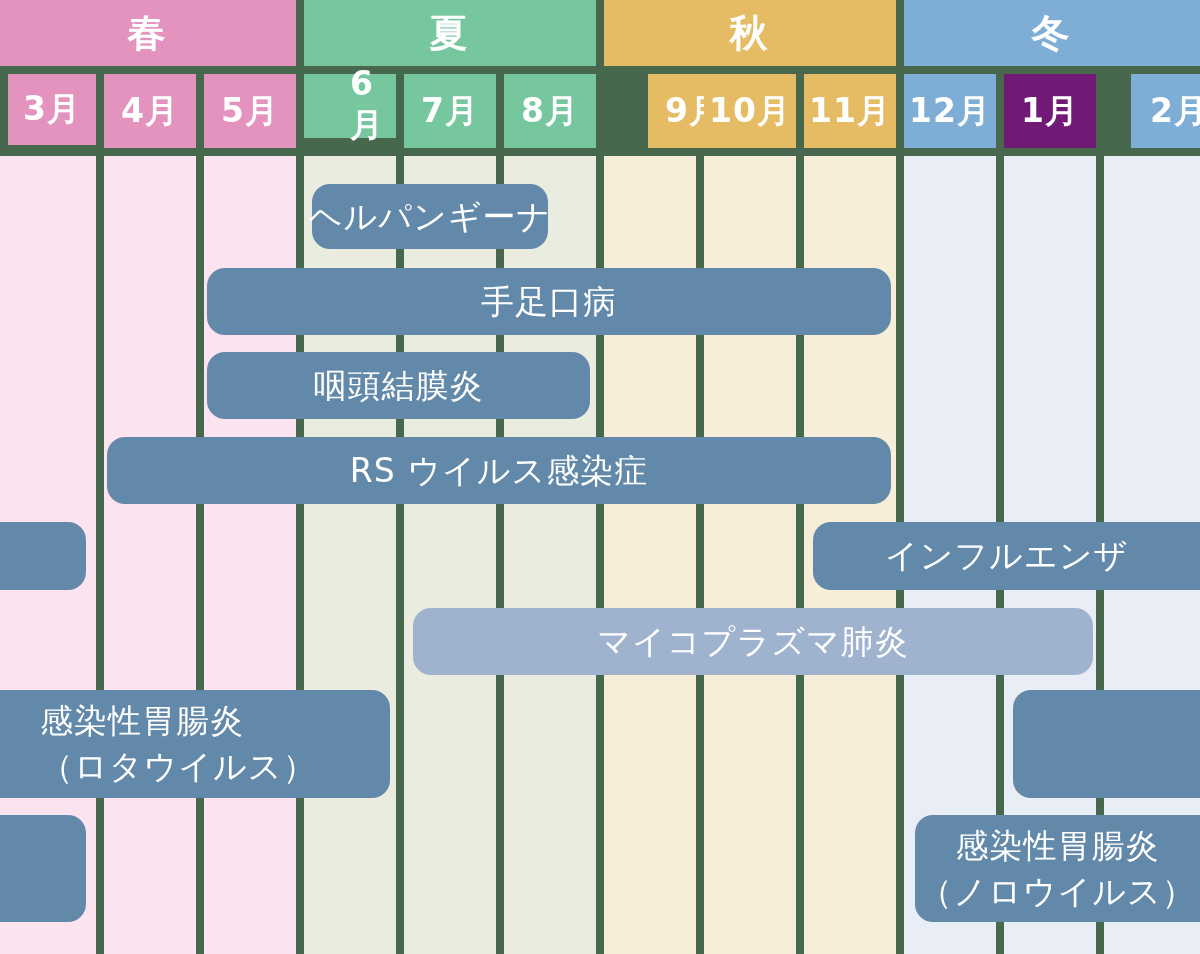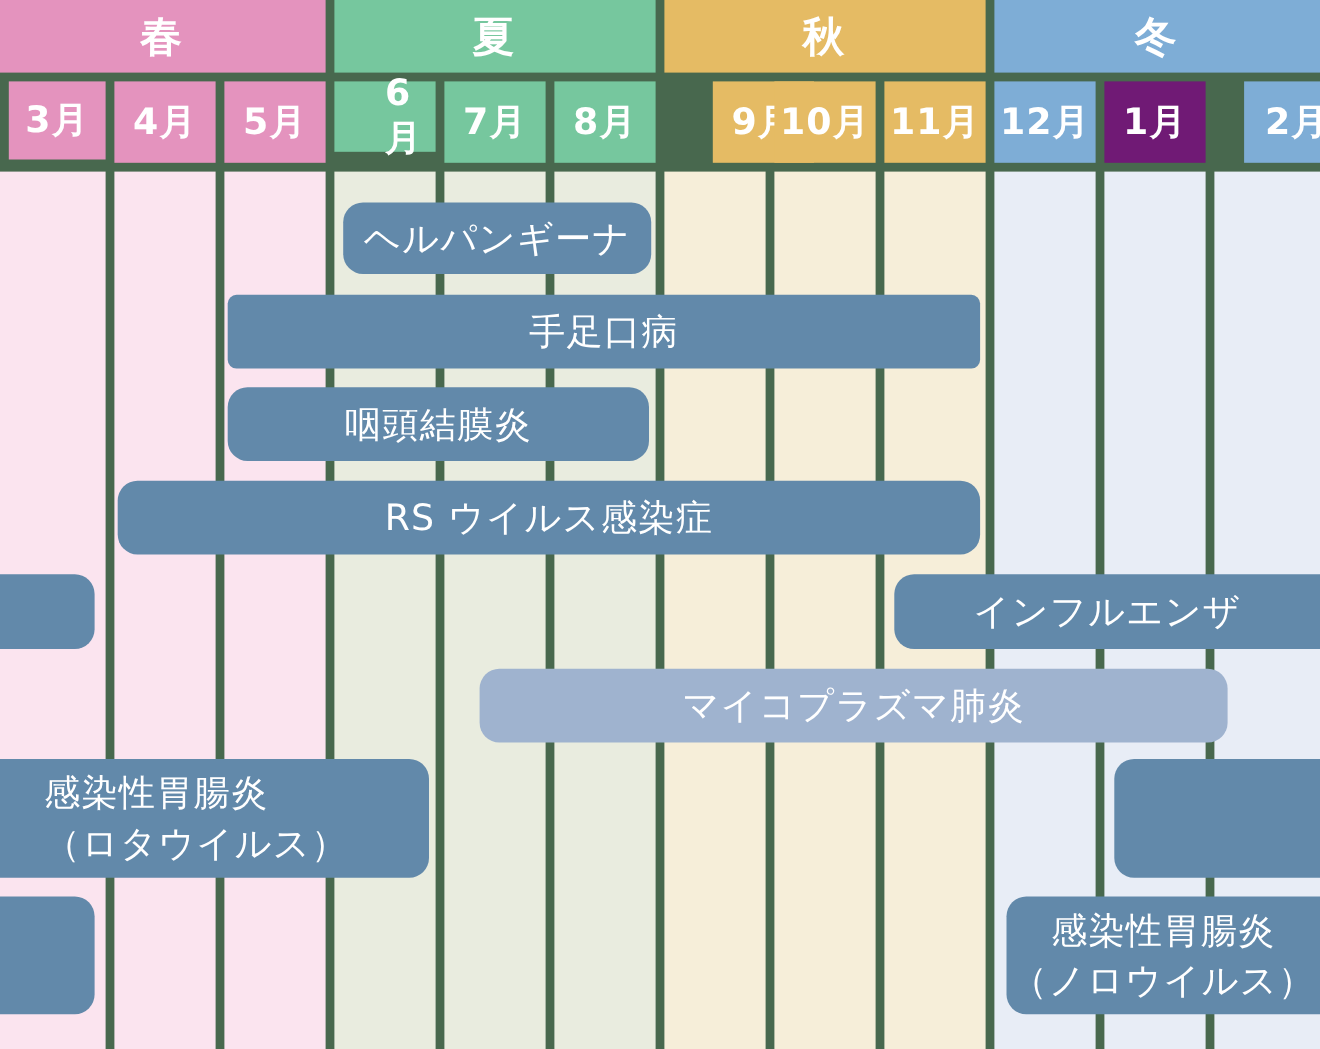--- a/index.html
+++ b/index.html
@@ -61,37 +61,37 @@
     <div class="colbg" style="left: 204px; top: 156px; width: 92px; height: 798px; background: rgb(251, 228, 239);"></div>
     <div class="colbg" style="left: 304px; top: 156px; width: 92px; height: 798px; background: rgb(233, 236, 223);"></div>
     <div class="colbg" style="left: 404px; top: 156px; width: 92px; height: 798px; background: rgb(233, 236, 223);"></div>
     <div class="colbg" style="left: 504px; top: 156px; width: 92px; height: 798px; background: rgb(233, 236, 223);"></div>
     <div class="colbg" style="left: 604px; top: 156px; width: 92px; height: 798px; background: rgb(246, 238, 217);"></div>
     <div class="colbg" style="left: 704px; top: 156px; width: 92px; height: 798px; background: rgb(246, 238, 217);"></div>
     <div class="colbg" style="left: 804px; top: 156px; width: 92px; height: 798px; background: rgb(246, 238, 217);"></div>
     <div class="colbg" style="left: 904px; top: 156px; width: 92px; height: 798px; background: rgb(232, 237, 246);"></div>
     <div class="colbg" style="left: 1004px; top: 156px; width: 92px; height: 798px; background: rgb(232, 237, 246);"></div>
     <div class="colbg" style="left: 1104px; top: 156px; width: 96px; height: 798px; background: rgb(232, 237, 246);"></div>
-    <div class="bar bar-center" style="left: 312px; top: 184px; width: 280px; height: 65px; background: rgb(98, 137, 170); color: rgb(255, 255, 255); border-radius: 18px;">
+    <div class="bar bar-center" style="left: 312px; top: 184px; width: 236px; height: 65px; background: rgb(98, 137, 170); color: rgb(255, 255, 255); border-radius: 18px;">
       <span class="bar-line">ヘルパンギーナ</span>
     </div>
-    <div class="bar bar-center" style="left: 207px; top: 268px; width: 684px; height: 67px; background: rgb(98, 137, 170); color: rgb(255, 255, 255); border-radius: 8px;">
+    <div class="bar bar-center" style="left: 207px; top: 268px; width: 684px; height: 67px; background: rgb(98, 137, 170); color: rgb(255, 255, 255); border-radius: 18px;">
       <span class="bar-line">手足口病</span>
     </div>
     <div class="bar bar-center" style="left: 207px; top: 352px; width: 383px; height: 67px; background: rgb(98, 137, 170); color: rgb(255, 255, 255); border-radius: 18px;">
       <span class="bar-line">咽頭結膜炎</span>
     </div>
     <div class="bar bar-center" style="left: 107px; top: 437px; width: 784px; height: 67px; background: rgb(98, 137, 170); color: rgb(255, 255, 255); border-radius: 18px;">
       <span class="bar-line">RS ウイルス感染症</span>
     </div>
     <div class="bar bar-center" style="left: 0px; top: 522px; width: 86px; height: 68px; background: rgb(98, 137, 170); color: rgb(255, 255, 255); border-radius: 0px 18px 18px 0px;"></div>
     <div class="bar bar-center" style="left: 813px; top: 522px; width: 387px; height: 68px; background: rgb(98, 137, 170); color: rgb(255, 255, 255); border-radius: 18px 0px 0px 18px;">
       <span class="bar-line">インフルエンザ</span>
     </div>
-    <div class="bar bar-center" style="left: 413px; top: 608px; width: 680px; height: 67px; background: rgb(159, 179, 207); color: rgb(255, 255, 255); border-radius: 18px; margin-left: 23px;">
+    <div class="bar bar-center" style="left: 413px; top: 608px; width: 680px; height: 67px; background: rgb(159, 179, 207); color: rgb(255, 255, 255); border-radius: 18px;">
       <span class="bar-line">マイコプラズマ肺炎</span>
     </div>
     <div class="bar bar-left" style="left: 0px; top: 690px; width: 390px; height: 108px; background: rgb(98, 137, 170); color: rgb(255, 255, 255); border-radius: 0px 18px 18px 0px;">
       <span class="bar-line">感染性胃腸炎</span>
       <span class="bar-line">（ロタウイルス）</span>
     </div>
     <div class="bar bar-center" style="left: 1013px; top: 690px; width: 187px; height: 108px; background: rgb(98, 137, 170); color: rgb(255, 255, 255); border-radius: 18px 0px 0px 18px;"></div>
     <div class="bar bar-center" style="left: 0px; top: 815px; width: 86px; height: 107px; background: rgb(98, 137, 170); color: rgb(255, 255, 255); border-radius: 0px 18px 18px 0px;"></div>
     <div class="bar bar-center" style="left: 915px; top: 815px; width: 285px; height: 107px; background: rgb(98, 137, 170); color: rgb(255, 255, 255); border-radius: 18px 0px 0px 18px;">
       <span class="bar-line">感染性胃腸炎</span>

